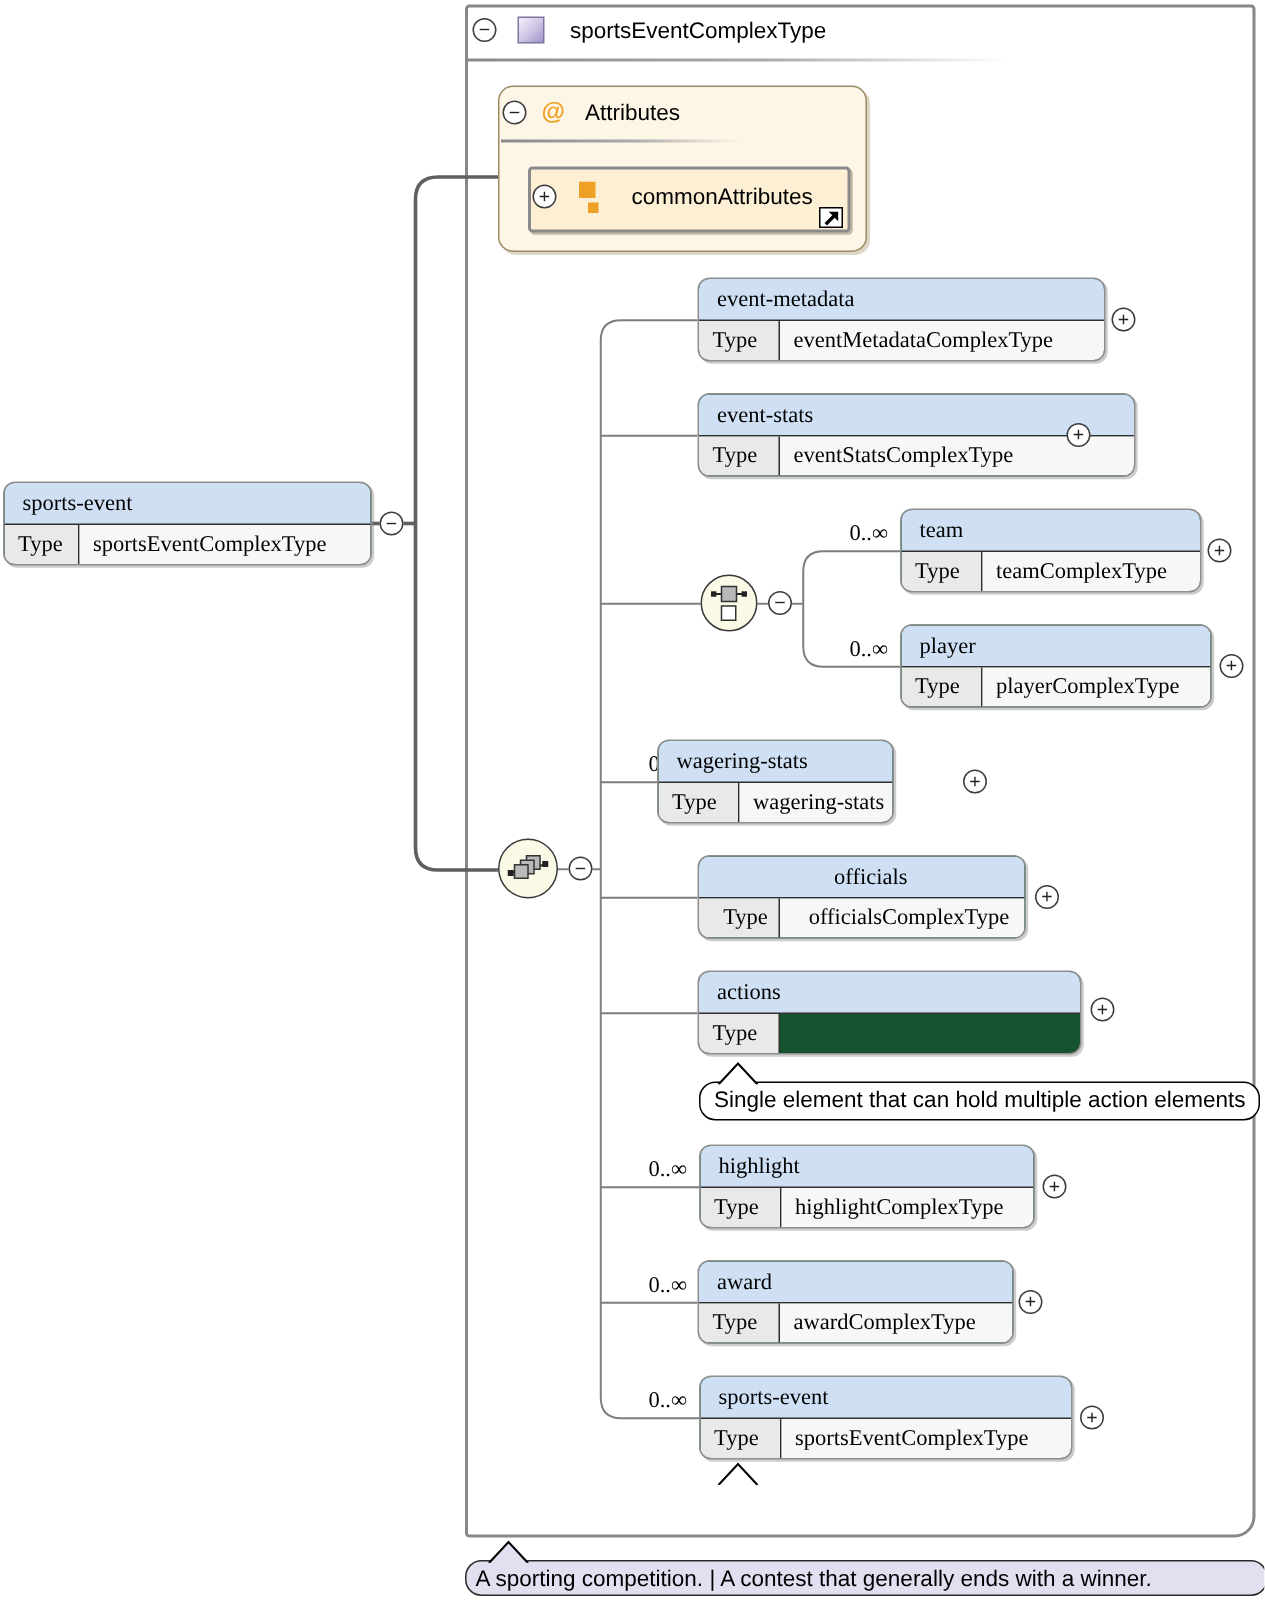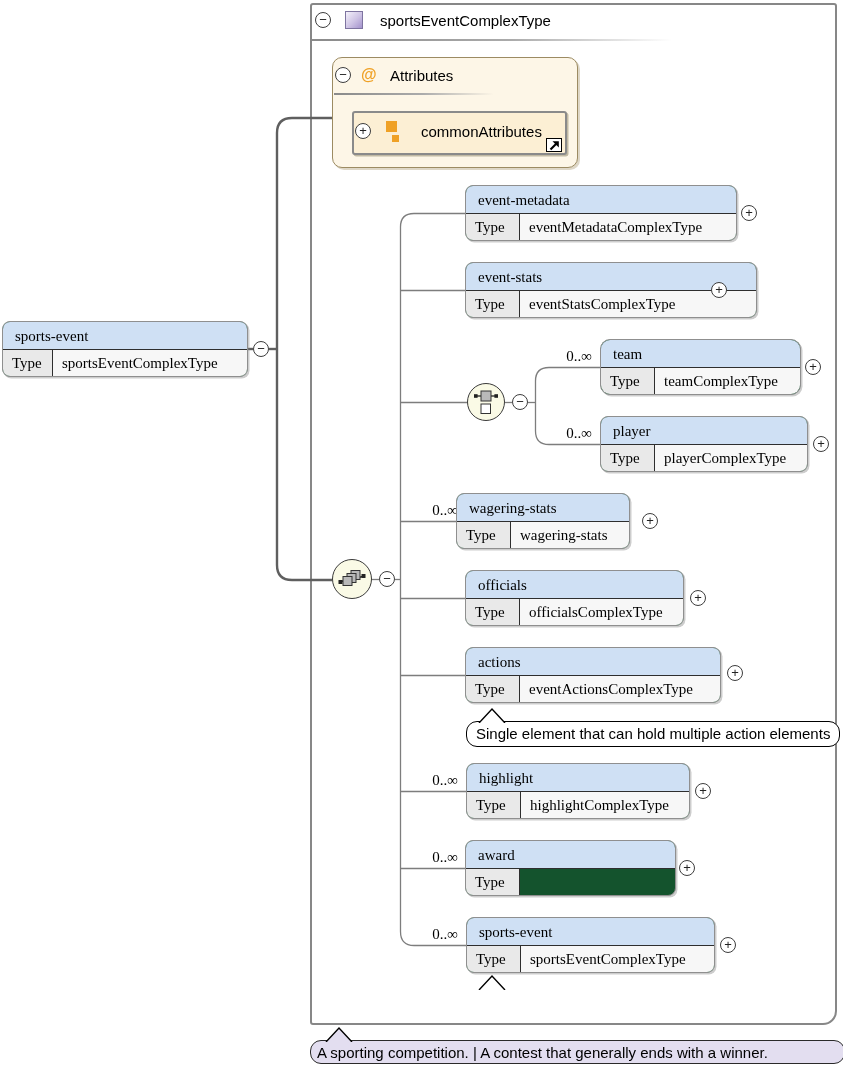--- a/index.html
+++ b/index.html
@@ -155,63 +155,62 @@
   <div class="ebox" style="left:465px;top:262px;width:292px;">
     <div class="name">event-stats</div>
     <div class="trow">
       <div class="tlabel">Type</div>
       <div class="tvalue">eventStatsComplexType</div>
     </div>
   </div>
   <div class="pm" style="left:711px;top:282px;">+</div>
 
   <div class="card" style="left:552px;top:346px;">0..∞</div>
-  <div class="ebox" style="left:600px;top:339px;width:201px;border-radius:10px;">
+  <div class="ebox" style="left:600px;top:339px;width:201px;">
     <div class="name">team</div>
     <div class="trow">
       <div class="tlabel">Type</div>
       <div class="tvalue">teamComplexType</div>
     </div>
   </div>
   <div class="pm" style="left:805px;top:359px;">+</div>
 
   <div class="card" style="left:552px;top:423px;">0..∞</div>
   <div class="ebox" style="left:600px;top:416px;width:208px;">
     <div class="name">player</div>
     <div class="trow">
       <div class="tlabel">Type</div>
       <div class="tvalue">playerComplexType</div>
     </div>
   </div>
   <div class="pm" style="left:813px;top:436px;">+</div>
 
   <div class="card" style="left:418px;top:500px;">0..∞</div>
-  <div class="ebox" style="left:456px;top:493px;width:174px;">
+  <div class="ebox" style="left:438px;top:493px;width:158px;">
     <div class="name">wagering-stats</div>
     <div class="trow">
       <div class="tlabel">Type</div>
       <div class="tvalue">wagering-stats</div>
     </div>
   </div>
   <div class="pm" style="left:642px;top:513px;">+</div>
 
-  <div class="ebox" style="left:465px;top:570px;width:219px;">
+  <div class="ebox" style="left:465px;top:570px;width:219px;text-align:center;">
     <div class="name">officials</div>
     <div class="trow">
       <div class="tlabel">Type</div>
       <div class="tvalue">officialsComplexType</div>
     </div>
   </div>
   <div class="pm" style="left:690px;top:590px;">+</div>
 
   <div class="ebox" style="left:465px;top:647px;width:256px;">
     <div class="name">actions</div>
     <div class="trow">
       <div class="tlabel">Type</div>
-      <div class="tvalue">eventActionsComplexType</div>
     </div>
   </div>
   <div class="pm" style="left:727px;top:665px;">+</div>
 
   <div class="note" style="left:466px;top:721px;">Single element that can hold multiple action elements</div>
   <div class="tri" style="left:477px;top:707px;">
     <svg width="30" height="16">
         <path d="M2,16 L15,2 L28,16" fill="#fff" stroke="#000" stroke-width="1.4"></path>
       </svg>
   </div>
@@ -224,20 +223,21 @@
       <div class="tvalue">highlightComplexType</div>
     </div>
   </div>
   <div class="pm" style="left:695px;top:783px;">+</div>
 
   <div class="card" style="left:418px;top:847px;">0..∞</div>
   <div class="ebox" style="left:465px;top:840px;width:211px;">
     <div class="name">award</div>
     <div class="trow">
       <div class="tlabel">Type</div>
+      <div class="tvalue">awardComplexType</div>
     </div>
   </div>
   <div class="pm" style="left:679px;top:860px;">+</div>
 
   <div class="card" style="left:418px;top:924px;">0..∞</div>
   <div class="ebox" style="left:466px;top:917px;width:249px;">
     <div class="name">sports-event</div>
     <div class="trow">
       <div class="tlabel">Type</div>
       <div class="tvalue">sportsEventComplexType</div>

